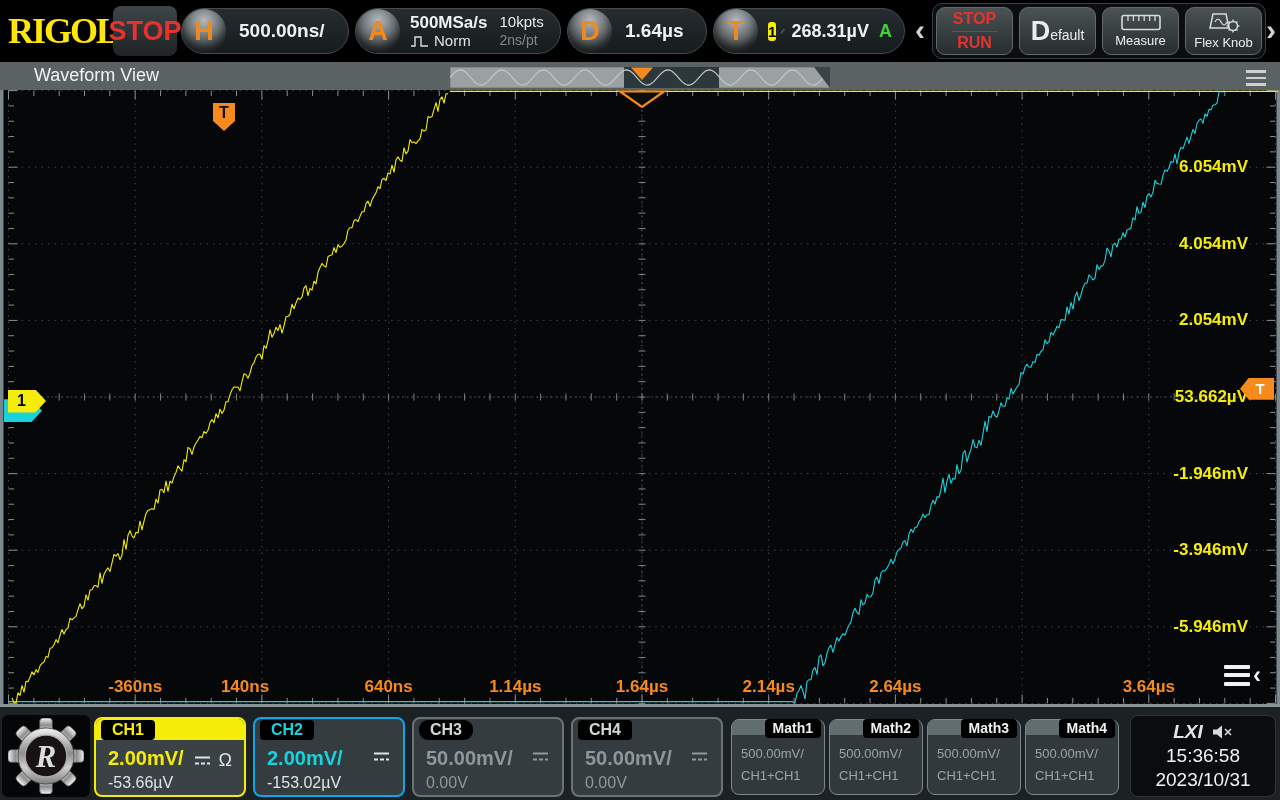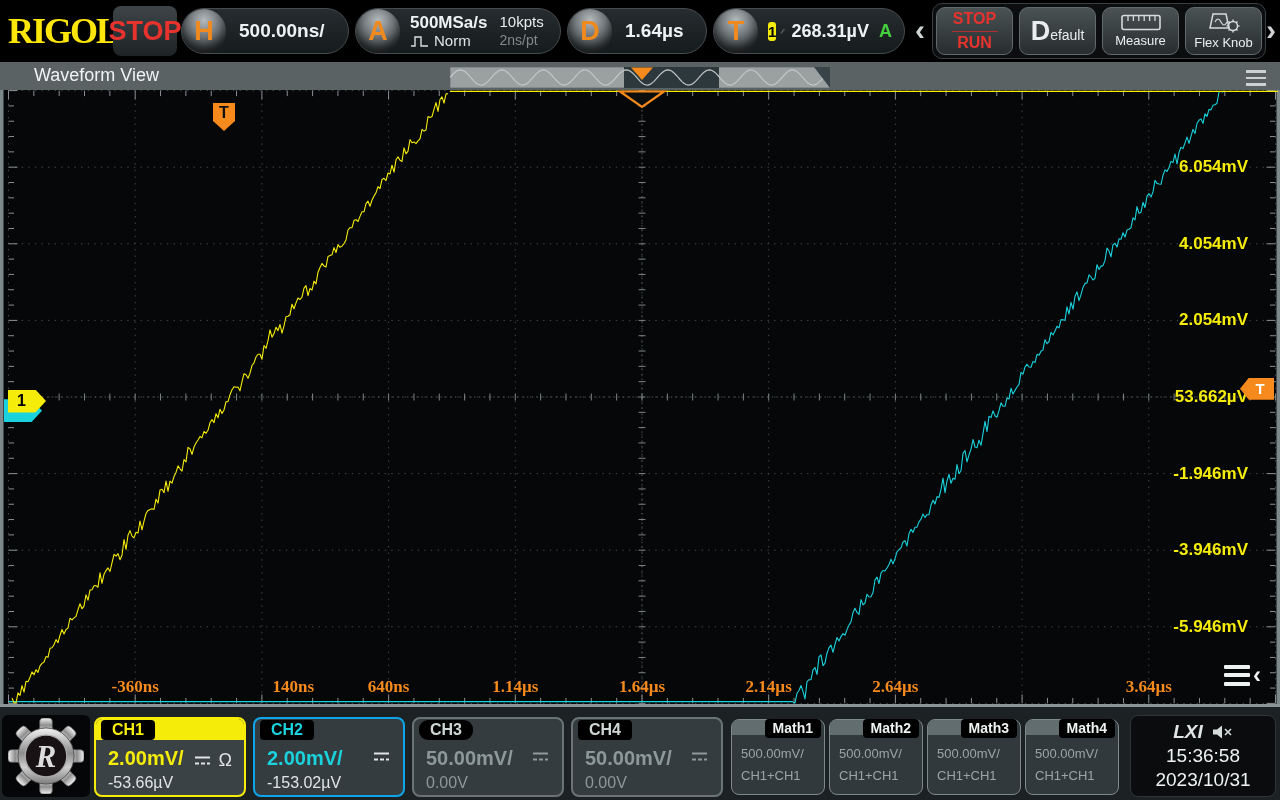--- a/index.html
+++ b/index.html
@@ -47,21 +47,21 @@
   
   .wvbar{position:absolute;left:0;top:62px;width:1280px;height:45px;background:#5a6264;}
   .wvtitle{position:absolute;left:34px;top:3px;font-size:18px;color:#f0f3f3;}
   .strip{position:absolute;left:450px;top:67px;width:380px;height:21px;}
   .hamb{position:absolute;right:14px;top:70px;display:flex;flex-direction:column;gap:4px;}
   .hamb div{width:20px;height:2.5px;background:#ccd1d1;}
   
   .grat{position:absolute;left:0;top:90px;width:1280px;height:614px;background:#060708;}
   #grat-svg{position:absolute;left:0;top:0;}
   .axis-label{position:absolute;font-size:17px;font-weight:bold;pointer-events:none;}
-  .t-label{color:#f78a1d;width:90px;text-align:center;font-family:Liberation Serif, serif;}
+  .t-label{color:#f78a1d;width:90px;text-align:center;}
   .v-label{color:#f5ec09;width:140px;text-align:right;}
   .flag-t-top{position:absolute;left:213px;top:13px;width:22px;height:28px;background:#f78a1d;
         clip-path:polygon(0 0,100% 0,100% 64%,50% 100%,0 64%);display:flex;justify-content:center;
         font-size:16px;font-weight:bold;color:#101010;padding-top:1px;box-sizing:border-box;}
   .flag-ch1{position:absolute;left:8px;top:297px;width:38px;height:23px;background:#f5ec09;
         clip-path:polygon(0 0,72% 0,100% 50%,72% 100%,0 100%);display:flex;align-items:center;
         font-size:16px;font-weight:bold;color:#000;padding-left:9px;box-sizing:border-box;z-index:3;}
   .flag-ch2{position:absolute;left:4px;top:303px;width:38px;height:23px;background:#19d2dc;
         clip-path:polygon(0 0,72% 0,100% 50%,72% 100%,0 100%);z-index:2;}
   .flag-trig{position:absolute;left:1240px;top:288px;width:34px;height:22px;background:#f78a1d;
@@ -519,21 +519,21 @@
         <line x1="1266.5" y1="703.4" x2="1275.5" y2="703.4" stroke="#8a9092" stroke-width="1"></line>
         <line x1="638.5" y1="703.4" x2="645.5" y2="703.4" stroke="#7d8385" stroke-width="1"></line>
         <polyline points="8.5,701.6 793.0,701.6" fill="none" stroke="#19d2dc" stroke-width="1.1" stroke-linejoin="round"></polyline>
         <polyline points="793.0,702.6 795.0,702.8 797.0,693.3 799.0,690.5 801.0,685.5 803.0,691.7 805.0,698.9 807.0,681.6 809.0,679.7 811.0,679.6 813.0,669.8 815.0,667.5 817.0,674.4 819.0,656.9 821.0,654.8 823.0,665.6 825.0,663.1 827.0,653.2 829.0,647.6 831.0,645.1 833.0,652.3 835.0,644.4 837.0,637.5 839.0,641.0 841.0,636.6 843.0,633.6 845.0,635.2 847.0,629.6 849.0,625.1 851.0,621.8 853.0,612.4 855.0,608.2 857.0,612.4 859.0,614.4 861.0,599.6 863.0,604.9 865.0,603.0 867.0,594.2 869.0,597.0 871.0,596.7 873.0,592.5 875.0,579.9 877.0,577.1 879.0,583.5 881.0,573.2 883.0,570.5 885.0,571.0 887.0,568.0 889.0,564.5 891.0,559.2 893.0,563.9 895.0,558.7 897.0,551.9 899.0,549.5 901.0,547.9 903.0,542.0 905.0,540.7 907.0,546.0 909.0,533.7 911.0,529.2 913.0,532.4 915.0,527.3 917.0,527.1 919.0,521.8 921.0,519.2 923.0,513.9 925.0,517.4 927.0,514.7 929.0,514.6 931.0,505.0 933.0,500.2 935.0,504.0 937.0,496.6 939.0,497.5 941.0,489.4 943.0,478.1 945.0,492.6 947.0,481.0 949.0,474.3 951.0,483.3 953.0,478.2 955.0,479.2 957.0,464.6 959.0,473.6 961.0,470.7 963.0,453.4 965.0,450.5 967.0,461.9 969.0,454.8 971.0,449.1 973.0,439.5 975.0,447.0 977.0,447.7 979.0,440.2 981.0,445.3 983.0,433.7 985.0,421.4 987.0,431.6 989.0,416.3 991.0,417.6 993.0,410.9 995.0,415.7 997.0,417.2 999.0,410.7 1001.0,402.8 1003.0,406.3 1005.0,406.3 1007.0,397.9 1009.0,398.9 1011.0,388.3 1013.0,394.0 1015.0,390.4 1017.0,387.0 1019.0,384.4 1021.0,372.3 1023.0,374.1 1025.0,367.1 1027.0,364.2 1029.0,367.0 1031.0,367.3 1033.0,361.4 1035.0,362.6 1037.0,354.3 1039.0,355.2 1041.0,351.3 1043.0,349.9 1045.0,339.7 1047.0,343.7 1049.0,341.6 1051.0,332.3 1053.0,335.0 1055.0,331.1 1057.0,326.3 1059.0,327.9 1061.0,319.6 1063.0,319.9 1065.0,320.3 1067.0,306.8 1069.0,314.0 1071.0,302.3 1073.0,309.2 1075.0,296.3 1077.0,291.9 1079.0,300.6 1081.0,294.6 1083.0,287.4 1085.0,283.4 1087.0,282.9 1089.0,274.8 1091.0,277.0 1093.0,280.0 1095.0,278.4 1097.0,264.7 1099.0,269.5 1101.0,266.1 1103.0,265.6 1105.0,260.4 1107.0,248.0 1109.0,251.0 1111.0,256.8 1113.0,244.7 1115.0,243.3 1117.0,247.1 1119.0,238.8 1121.0,239.3 1123.0,232.7 1125.0,237.1 1127.0,230.1 1129.0,229.2 1131.0,227.7 1133.0,217.9 1135.0,219.9 1137.0,206.6 1139.0,213.4 1141.0,212.2 1143.0,202.3 1145.0,207.5 1147.0,196.2 1149.0,193.6 1151.0,197.0 1153.0,191.9 1155.0,180.4 1157.0,183.4 1159.0,184.0 1161.0,184.3 1163.0,175.4 1165.0,169.9 1167.0,171.5 1169.0,167.5 1171.0,161.4 1173.0,162.6 1175.0,154.0 1177.0,164.0 1179.0,152.4 1181.0,147.3 1183.0,148.6 1185.0,142.9 1187.0,137.1 1189.0,143.4 1191.0,136.2 1193.0,129.4 1195.0,133.4 1197.0,123.5 1199.0,120.3 1201.0,118.9 1203.0,123.4 1205.0,113.9 1207.0,116.3 1209.0,109.3 1211.0,109.9 1213.0,105.1 1215.0,104.8 1217.0,103.2 1219.0,92.0 1221.0,91.2 1223.0,92.4" fill="none" stroke="#19d2dc" stroke-width="1.1" stroke-linejoin="round"></polyline>
         <polyline points="12.0,698.0 14.0,702.8 16.0,702.8 18.0,692.8 20.0,695.4 22.0,685.6 24.0,692.1 26.0,681.3 28.0,681.7 30.0,677.3 32.0,671.9 34.0,674.8 36.0,669.7 38.0,672.4 40.0,665.8 42.0,663.4 44.0,662.0 46.0,656.6 48.0,657.3 50.0,648.3 52.0,647.8 54.0,644.8 56.0,639.6 58.0,642.7 60.0,635.2 62.0,629.5 64.0,634.0 66.0,629.6 68.0,628.0 70.0,618.2 72.0,619.9 74.0,617.9 76.0,616.4 78.0,609.6 80.0,603.7 82.0,608.8 84.0,606.1 86.0,594.9 88.0,600.1 90.0,590.1 92.0,589.8 94.0,585.7 96.0,585.6 98.0,587.2 100.0,572.8 102.0,583.3 104.0,574.3 106.0,570.6 108.0,567.9 110.0,571.5 112.0,562.8 114.0,554.3 116.0,556.2 118.0,553.6 120.0,559.7 122.0,555.2 124.0,539.5 126.0,549.3 128.0,535.3 130.0,530.6 132.0,536.1 134.0,537.9 136.0,532.3 138.0,533.0 140.0,521.0 142.0,529.8 144.0,521.1 146.0,513.5 148.0,510.4 150.0,509.6 152.0,508.8 154.0,509.5 156.0,499.2 158.0,503.1 160.0,490.1 162.0,489.2 164.0,492.7 166.0,481.0 168.0,491.3 170.0,481.1 172.0,483.2 174.0,476.6 176.0,472.4 178.0,465.9 180.0,468.8 182.0,471.1 184.0,459.5 186.0,461.8 188.0,447.4 190.0,448.8 192.0,454.4 194.0,447.0 196.0,443.0 198.0,440.0 200.0,436.5 202.0,437.7 204.0,431.5 206.0,433.3 208.0,430.3 210.0,422.7 212.0,419.6 214.0,422.6 216.0,413.7 218.0,417.8 220.0,409.2 222.0,413.4 224.0,410.0 226.0,401.7 228.0,401.7 230.0,394.7 232.0,389.8 234.0,386.7 236.0,387.2 238.0,387.1 240.0,390.8 242.0,381.6 244.0,373.7 246.0,374.8 248.0,378.2 250.0,373.2 252.0,365.5 254.0,362.9 256.0,357.0 258.0,354.2 260.0,354.2 262.0,359.2 264.0,345.5 266.0,348.3 268.0,340.6 270.0,329.9 272.0,337.2 274.0,333.6 276.0,327.2 278.0,330.6 280.0,324.5 282.0,333.2 284.0,325.8 286.0,316.7 288.0,316.3 290.0,314.7 292.0,304.2 294.0,308.7 296.0,302.9 298.0,298.0 300.0,299.5 302.0,297.1 304.0,288.2 306.0,285.6 308.0,295.6 310.0,288.4 312.0,290.2 314.0,281.2 316.0,283.8 318.0,272.3 320.0,267.5 322.0,263.4 324.0,266.1 326.0,267.1 328.0,256.5 330.0,255.6 332.0,254.8 334.0,247.6 336.0,252.5 338.0,244.6 340.0,247.3 342.0,246.1 344.0,243.5 346.0,239.9 348.0,230.0 350.0,227.7 352.0,227.6 354.0,220.6 356.0,219.6 358.0,221.5 360.0,216.4 362.0,211.8 364.0,211.8 366.0,203.6 368.0,201.2 370.0,206.3 372.0,200.0 374.0,196.1 376.0,192.8 378.0,186.7 380.0,188.7 382.0,179.4 384.0,178.3 386.0,180.7 388.0,173.0 390.0,173.9 392.0,165.2 394.0,172.2 396.0,159.8 398.0,156.9 400.0,160.3 402.0,161.4 404.0,147.9 406.0,153.8 408.0,151.2 410.0,139.5 412.0,142.7 414.0,141.9 416.0,143.6 418.0,140.9 420.0,138.8 422.0,129.4 424.0,131.1 426.0,130.0 428.0,116.5 430.0,117.4 432.0,116.6 434.0,109.3 436.0,102.6 438.0,111.4 440.0,99.5 442.0,96.9 444.0,103.2 446.0,93.9 448.0,93.8" fill="none" stroke="#f5ec09" stroke-width="1.1" stroke-linejoin="round"></polyline>
         <polyline points="449.9,91.4 1278.0,91.4" fill="none" stroke="#f5ec09" stroke-width="1.1" stroke-linejoin="round"></polyline>
         <polygon points="620,91.5 664,91.5 642,107" fill="#0c0e0e" stroke="#f78a1d" stroke-width="2.2"></polygon>
       </svg>
     <div id="labels-layer">
         <div class="axis-label t-label" style="left: 90.2px; top: 587px;">-360ns</div>
-        <div class="axis-label t-label" style="left: 224px; top: 587px; text-align: right;">140ns</div>
+        <div class="axis-label t-label" style="left: 200px; top: 587px;">140ns</div>
         <div class="axis-label t-label" style="left: 343.6px; top: 587px;">640ns</div>
         <div class="axis-label t-label" style="left: 470.3px; top: 587px;">1.14µs</div>
         <div class="axis-label t-label" style="left: 597px; top: 587px;">1.64µs</div>
         <div class="axis-label t-label" style="left: 723.7px; top: 587px;">2.14µs</div>
         <div class="axis-label t-label" style="left: 850.4px; top: 587px;">2.64µs</div>
         <div class="axis-label t-label" style="left: 1022px; top: 587px; margin-top: 44px;">3.14µs</div>
         <div class="axis-label t-label" style="left: 1103.8px; top: 587px;">3.64µs</div>
         <div class="axis-label v-label" style="left: 1108px; top: 67.2px;">6.054mV</div>
         <div class="axis-label v-label" style="left: 1108px; top: 143.8px;">4.054mV</div>
         <div class="axis-label v-label" style="left: 1108px; top: 220.4px;">2.054mV</div>

